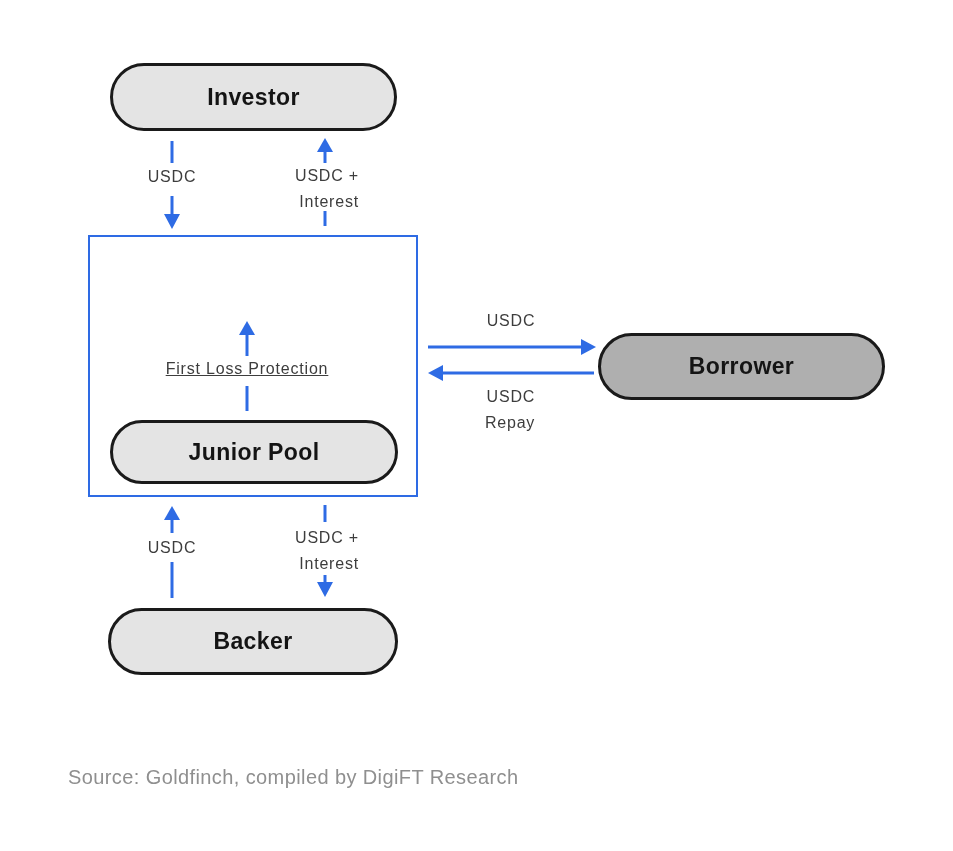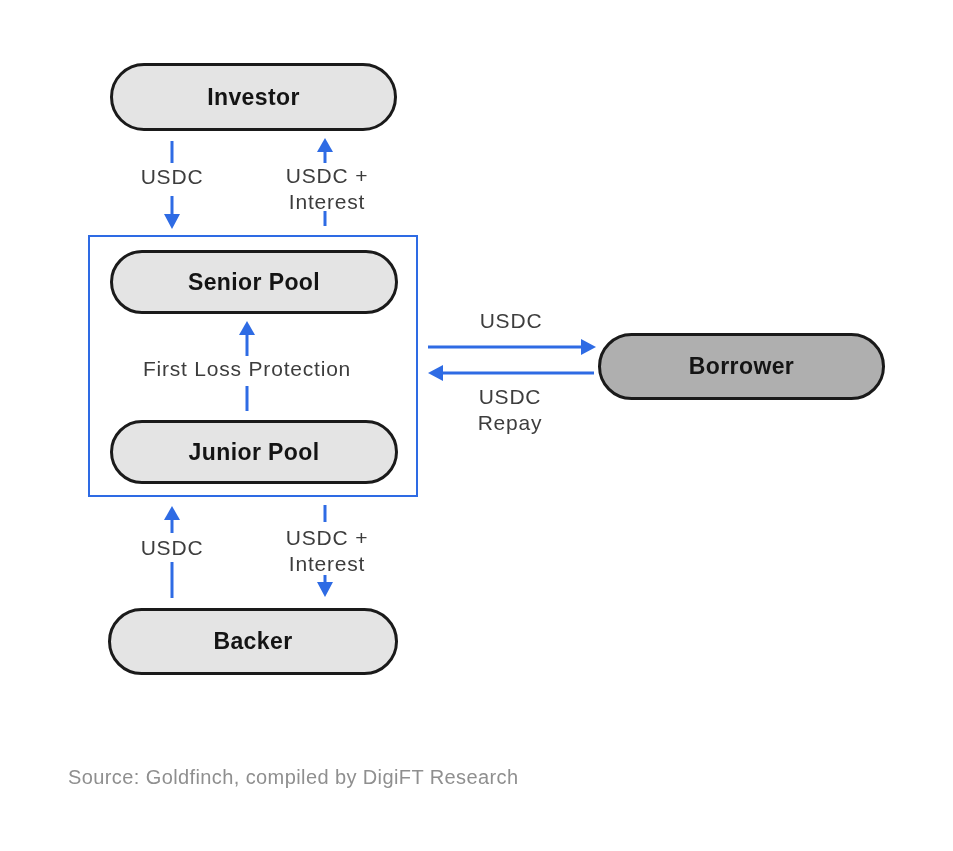--- a/index.html
+++ b/index.html
@@ -34,24 +34,24 @@
   .node.dark{background:var(--node-fill-dark);}
   .group-box{
     position:absolute;
     border:2px solid var(--arrow-blue);
     box-sizing:border-box;
     background:transparent;
   }
   .edge-label{
     position:absolute;
     transform:translateX(-50%);
-    font-size:21px;color:var(--label-text);
+    font-size:16px;color:var(--label-text);
     letter-spacing:0.8px;
     line-height:26px;
-    text-align:center;
+    text-align:right;
     white-space:pre-line;
   }
   .source-note{
     position:absolute;
     font-size:20px;color:var(--source-text);
     letter-spacing:0.4px;
     text-align:right;
   }
 </style>
 </head>
@@ -101,42 +101,39 @@
       <line x1="325" y1="505" x2="325" y2="522"></line>
       <line x1="325" y1="575" x2="325" y2="584"></line>
       <polygon points="317,582 333,582 325,597"></polygon>
     </g>
   </svg>
 
   <div class="node" style="left:110px;top:63px;width:287px;height:68px;">
     <span>Investor</span>
   </div>
 
-  <div class="node" style="left:110px;top:250px;width:288px;height:64px;">
-    <span>Senior Pool</span>
-  </div>
 
   <div class="node" style="left:110px;top:420px;width:288px;height:64px;text-align:right;">
     <span>Junior Pool</span>
   </div>
 
   <div class="node dark" style="left:598px;top:333px;width:287px;height:67px;text-align:right;">
     <span>Borrower</span>
   </div>
 
   <div class="node" style="left:108px;top:608px;width:290px;height:67px;">
     <span>Backer</span>
   </div>
 
   <div class="edge-label" style="left:172px;top:164px;">USDC</div>
 
   <div class="edge-label" style="left:327px;top:163px;">USDC +
 Interest</div>
 
-  <div class="edge-label" style="left:247px;top:356px;">First Loss Protection</div>
+  <div class="edge-label" style="left:247px;top:356px;text-decoration:underline;">First Loss Protection</div>
 
   <div class="edge-label" style="left:511px;top:308px;">USDC</div>
 
   <div class="edge-label" style="left:510px;top:384px;">USDC
 Repay</div>
 
   <div class="edge-label" style="left:172px;top:535px;">USDC</div>
 
   <div class="edge-label" style="left:327px;top:525px;">USDC +
 Interest</div>

